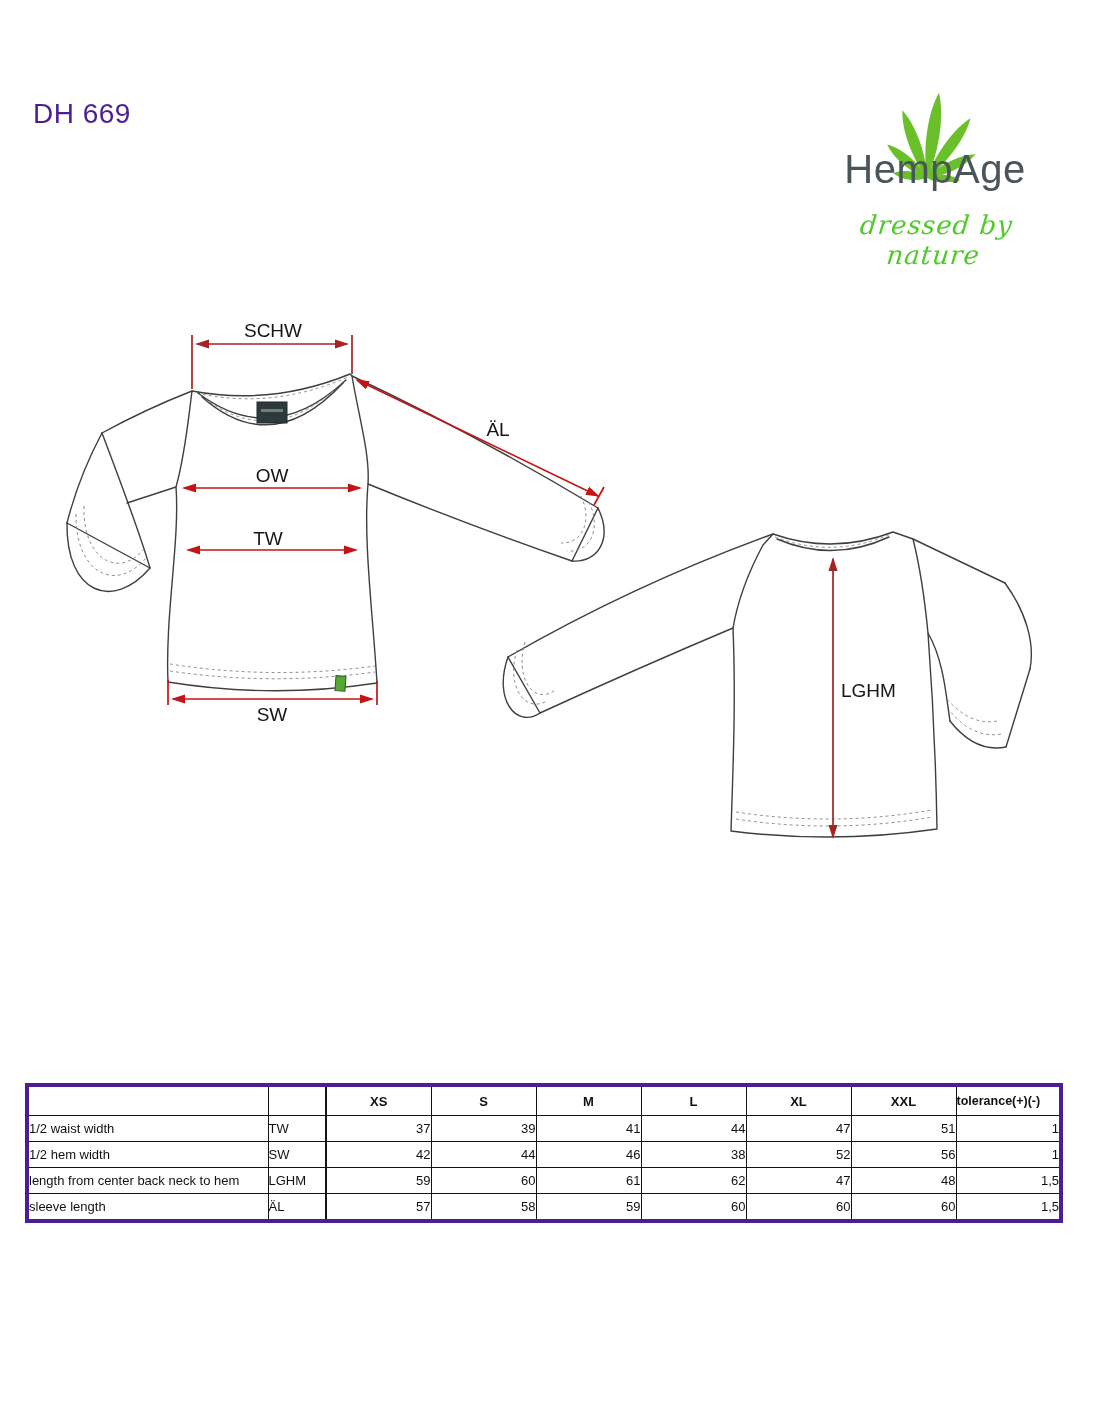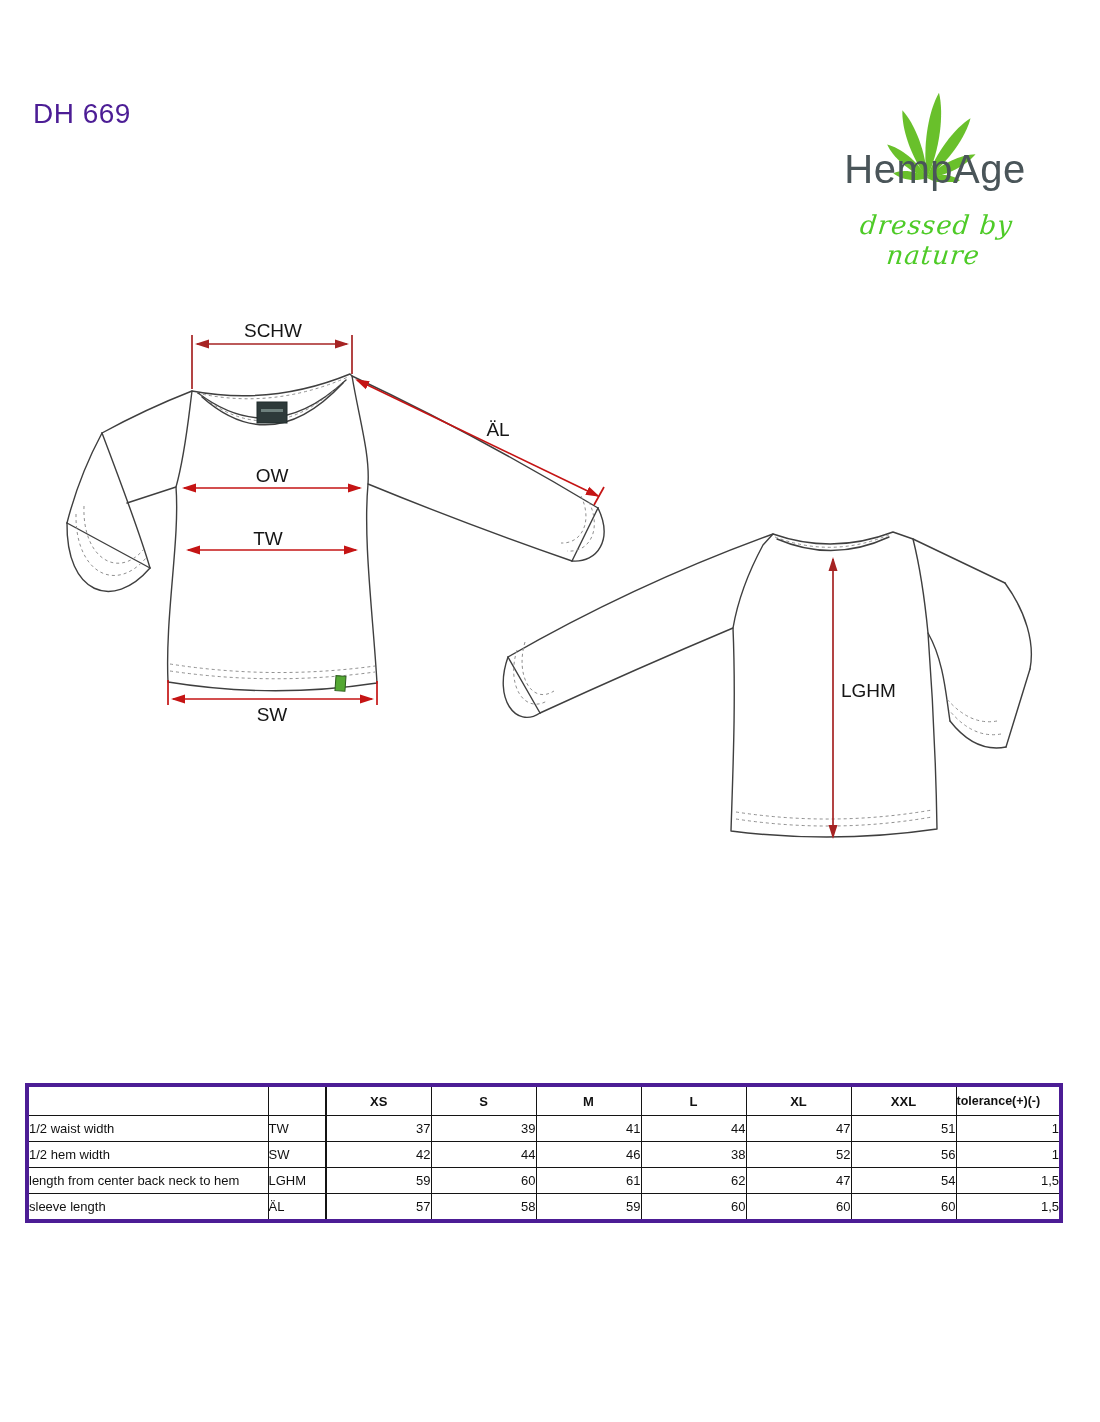--- a/index.html
+++ b/index.html
@@ -217,21 +217,21 @@
       <td class="val">1</td>
     </tr>
     <tr>
       <td class="lbl">length from center back neck to hem</td>
       <td class="code">LGHM</td>
       <td class="val vthick">59</td>
       <td class="val">60</td>
       <td class="val">61</td>
       <td class="val">62</td>
       <td class="val">47</td>
-      <td class="val">54</td>
+      <td class="val">48</td>
       <td class="val">1,5</td>
     </tr>
     <tr>
       <td class="lbl">sleeve length</td>
       <td class="code">ÄL</td>
       <td class="val vthick">57</td>
       <td class="val">58</td>
       <td class="val">59</td>
       <td class="val">60</td>
       <td class="val">60</td>

